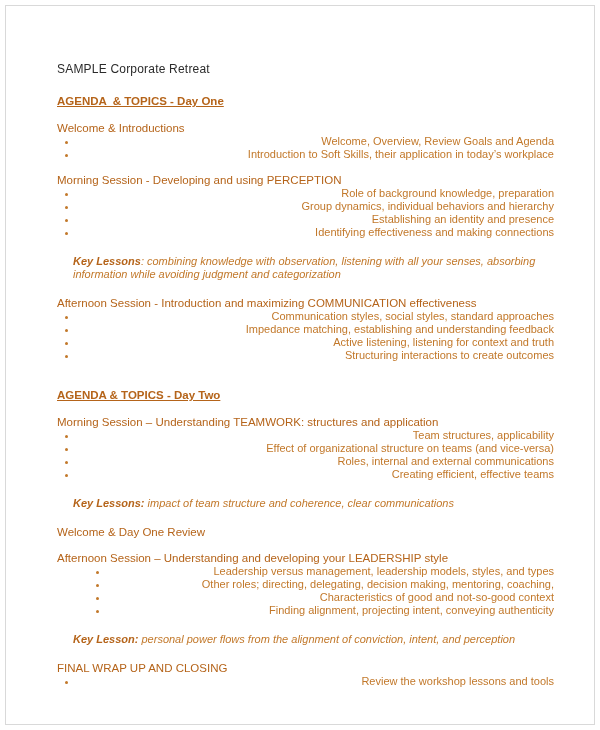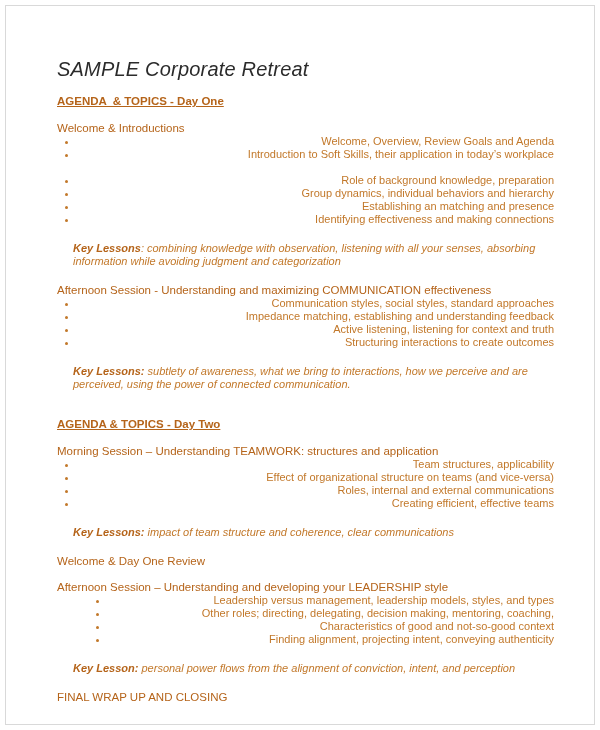--- a/index.html
+++ b/index.html
@@ -12,21 +12,21 @@
   body{
     width:600px;height:730px;background:#ffffff;position:relative;
     font-family:"Liberation Sans", sans-serif;overflow:hidden;
   }
   .page-border{position:absolute;inset:5px;border:1px solid var(--border-color);pointer-events:none;}
   .content{
     position:absolute;left:57px;top:60px;width:497px;
     color:var(--body-color);font-size:11px;line-height:13px;
   }
   .doc-title{
-    margin:0 0 16px 0;font-size:20px;line-height:19px;font-style:italic;
+    margin:0 0 16px 0;font-size:12px;line-height:19px;
     font-weight:400;color:var(--title-color);letter-spacing:.2px;
   }
   .agenda-heading{
     margin:0 0 14px 0;font-size:11.5px;line-height:13px;font-weight:700;
     color:var(--heading-color);text-decoration:underline;white-space:pre-wrap;
   }
   .agenda-heading.day-two{margin-top:27px;}
   .block{margin:0 0 13px 0;}
   .block h3{
     margin:0;font-size:11.5px;line-height:13px;font-weight:400;
@@ -51,38 +51,38 @@
 
   <section class="block">
     <h3>Welcome &amp; Introductions</h3>
     <ul>
       <li>Welcome, Overview, Review Goals and Agenda</li>
       <li>Introduction to Soft Skills, their application in today’s workplace</li>
     </ul>
   </section>
 
   <section class="block">
+    <h3>Morning Session - Developing and using PERCEPTION</h3>
     <ul>
       <li>Role of background knowledge, preparation</li>
       <li>Group dynamics, individual behaviors and hierarchy</li>
-      <li>Establishing an matching and presence</li>
+      <li>Establishing an identity and presence</li>
       <li>Identifying effectiveness and making connections</li>
     </ul>
     <p class="key"><strong>Key Lessons</strong><span>: combining knowledge with observation, listening with all your senses, absorbing information while avoiding judgment and categorization</span></p>
   </section>
 
   <section class="block">
-    <h3>Afternoon Session - Understanding and maximizing COMMUNICATION effectiveness</h3>
+    <h3>Afternoon Session - Introduction and maximizing COMMUNICATION effectiveness</h3>
     <ul>
       <li>Communication styles, social styles, standard approaches</li>
       <li>Impedance matching, establishing and understanding feedback</li>
       <li>Active listening, listening for context and truth</li>
       <li>Structuring interactions to create outcomes</li>
     </ul>
-    <p class="key"><strong>Key Lessons:</strong><span> subtlety of awareness, what we bring to interactions, how we perceive and are perceived, using the power of connected communication.</span></p>
   </section>
 
   <h2 class="agenda-heading day-two">AGENDA &amp; TOPICS - Day Two</h2>
 
   <section class="block">
     <h3>Morning Session – Understanding TEAMWORK: structures and application</h3>
     <ul>
       <li>Team structures, applicability</li>
       <li>Effect of organizational structure on teams (and vice-versa)</li>
       <li>Roles, internal and external communications</li>
@@ -101,15 +101,18 @@
       <li>Leadership versus management, leadership models, styles, and types</li>
       <li>Other roles; directing, delegating, decision making, mentoring, coaching,</li>
       <li>Characteristics of good and not-so-good context</li>
       <li>Finding alignment, projecting intent, conveying authenticity</li>
     </ul>
     <p class="key"><strong>Key Lesson:</strong><span> personal power flows from the alignment of conviction, intent, and perception</span></p>
   </section>
 
   <section class="block">
     <h3>FINAL WRAP UP AND CLOSING</h3>
+    <ul>
+      <li>Review the workshop lessons and tools</li>
+    </ul>
   </section>
 
 </div>
 
 </body></html>

